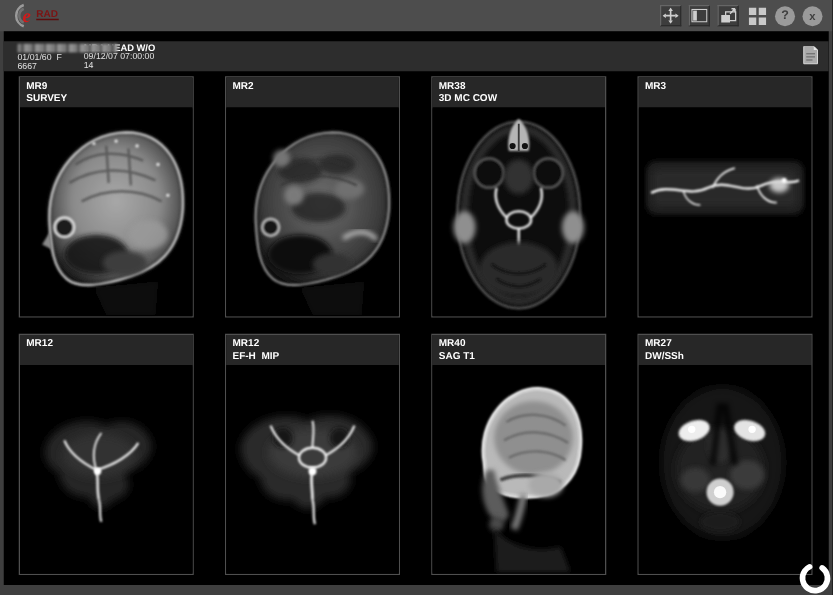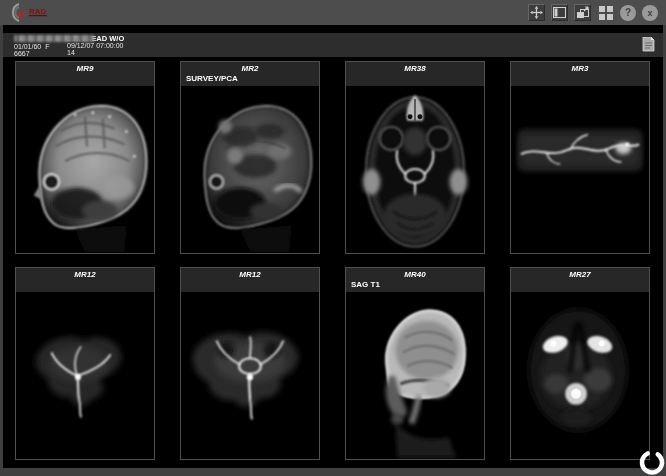--- a/index.html
+++ b/index.html
@@ -70,21 +70,21 @@
     width:140px;height:193px;
     border:1px solid #4f4f4f;
     background:#000;
     cursor:pointer;
   }
   .cell-head{
     height:24px;background:#272727;
     padding:2px 5px 0 5px;
     color:#fff;font-weight:bold;font-size:8px;line-height:10px;
   }
-  .cell-head .row1{display:flex;justify-content:center;font-style:italic;}
+  .cell-head .row1{display:flex;justify-content:flex-start;}
   .series-name{white-space:pre;}
   .cell-img{width:138px;height:167px;background:#000;}
   .cell-img svg{display:block;}
   
   .loader{position:absolute;left:638px;top:449px;width:28px;height:27px;}
   .defs-holder{position:absolute;width:0;height:0;overflow:hidden;}
 </style>
 </head>
 <body>
 
@@ -195,20 +195,21 @@
     </div>
 
     <div class="grid">
 
       <div class="cell">
         <div class="cell-head">
           <div class="row1">
               <span>MR</span>
               <span>9</span>
             </div>
+          <div class="series-name">SURVEY</div>
         </div>
         <div class="cell-img">
           <svg width="138" height="167" viewBox="0 0 140 167">
             <rect width="140" height="167" fill="#000"></rect>
             <path d="M24,92 C22,52 50,20 86,19 C118,19 134,46 132,82 C130,108 118,124 99,132 C78,141 50,148 38,138 C27,129 25,112 24,92 Z" fill="url(#gBrain)" filter="url(#b2)"></path>
             <path d="M24,92 C22,52 50,20 86,19 C118,19 134,46 132,82 C130,108 118,124 99,132 C78,141 50,148 38,138 C27,129 25,112 24,92 Z" fill="none" stroke="#d8d8d8" stroke-width="2" filter="url(#b1)" opacity="0.9"></path>
             <g stroke="#4f4f4f" stroke-width="2" fill="none" filter="url(#b1)" opacity="0.8">
               <path d="M45,45 C60,35 80,33 100,42"></path>
                 <path d="M40,60 C60,48 85,46 110,58"></path>
               <path d="M50,75 C70,64 95,64 115,75"></path>
@@ -231,21 +232,20 @@
           </svg>
         </div>
       </div>
 
       <div class="cell">
         <div class="cell-head">
           <div class="row1">
               <span>MR</span>
               <span>2</span>
             </div>
-          <div class="series-name">SURVEY/PCA</div>
         </div>
         <div class="cell-img">
           <svg width="138" height="167" viewBox="0 0 140 167">
             <rect width="140" height="167" fill="#000"></rect>
             <path d="M24,92 C22,52 50,20 86,19 C118,19 134,46 132,82 C130,108 118,124 99,132 C78,141 50,148 38,138 C27,129 25,112 24,92 Z" fill="url(#gDim)" filter="url(#b2)"></path>
             <path d="M24,92 C22,52 50,20 86,19 C118,19 134,46 132,82 C130,108 118,124 99,132 C78,141 50,148 38,138 C27,129 25,112 24,92 Z" fill="none" stroke="#9f9f9f" stroke-width="1.6" filter="url(#b1)"></path>
             <ellipse cx="60" cy="50" rx="18" ry="10" fill="#242424" filter="url(#b2)" opacity="0.75"></ellipse>
             <ellipse cx="90" cy="45" rx="15" ry="8" fill="#202020" filter="url(#b2)" opacity="0.75"></ellipse>
             <ellipse cx="75" cy="80" rx="22" ry="12" fill="#222" filter="url(#b2)" opacity="0.8"></ellipse>
             <circle cx="55" cy="70" r="8" fill="#7a7a7a" filter="url(#b2)"></circle>
@@ -263,20 +263,21 @@
           </svg>
         </div>
       </div>
 
       <div class="cell">
         <div class="cell-head">
           <div class="row1">
               <span>MR</span>
               <span>38</span>
             </div>
+          <div class="series-name">3D MC COW</div>
         </div>
         <div class="cell-img">
           <svg width="138" height="167" viewBox="0 0 140 167">
             <rect width="140" height="167" fill="#000"></rect>
             <ellipse cx="70" cy="86" rx="50" ry="76" fill="#101010" stroke="#5e5e5e" stroke-width="1.5" filter="url(#b1)"></ellipse>
             <ellipse cx="70" cy="86" rx="44" ry="70" fill="none" stroke="#2f2f2f" stroke-width="6" filter="url(#b2)"></ellipse>
             <path d="M70,8 C63,14 60,26 62,34 L78,34 C80,26 77,14 70,8 Z" fill="#b5b5b5" filter="url(#b1)"></path>
             <line x1="70" y1="12" x2="70" y2="34" stroke="#3a3a3a" stroke-width="1.5"></line>
             <circle cx="65" cy="30" r="2.5" fill="#111"></circle>
               <circle cx="75" cy="30" r="2.5" fill="#111"></circle>
@@ -348,20 +349,21 @@
           </svg>
         </div>
       </div>
 
       <div class="cell">
         <div class="cell-head">
           <div class="row1">
               <span>MR</span>
               <span>12</span>
             </div>
+          <div class="series-name">EF-H  MIP</div>
         </div>
         <div class="cell-img">
           <svg width="138" height="167" viewBox="0 0 140 167">
             <rect width="140" height="167" fill="#000"></rect>
             <path d="M14,58 C24,42 48,36 66,44 C84,34 108,42 116,56 C124,68 114,82 100,86 C104,98 94,108 80,106 C74,118 60,118 54,108 C40,110 28,102 28,90 C16,86 8,70 14,58 Z" fill="#2a2a2a" filter="url(#b3)"></path>
             <ellipse cx="70" cy="70" rx="36" ry="20" fill="#3a3a3a" filter="url(#b3)"></ellipse>
             <circle cx="46" cy="58" r="8" fill="#161616" filter="url(#b2)"></circle>
             <circle cx="92" cy="58" r="8" fill="#161616" filter="url(#b2)"></circle>
             <g stroke="#f2f2f2" fill="none" filter="url(#b1)">
               <path d="M70,108 C70,98 68,92 70,84" stroke-width="2.2"></path>
@@ -404,20 +406,21 @@
           </svg>
         </div>
       </div>
 
       <div class="cell">
         <div class="cell-head">
           <div class="row1">
               <span>MR</span>
               <span>27</span>
             </div>
+          <div class="series-name">DW/SSh</div>
         </div>
         <div class="cell-img">
           <svg width="138" height="167" viewBox="0 0 140 167">
             <rect width="140" height="167" fill="#000"></rect>
             <ellipse cx="68" cy="78" rx="50" ry="62" fill="#121212" filter="url(#b3)"></ellipse>
             <ellipse cx="66" cy="84" rx="36" ry="34" fill="#242424" filter="url(#b3)"></ellipse>
             <ellipse cx="46" cy="92" rx="12" ry="10" fill="#383838" filter="url(#b2)"></ellipse>
             <ellipse cx="88" cy="88" rx="14" ry="12" fill="#3a3a3a" filter="url(#b2)"></ellipse>
             <ellipse cx="66" cy="64" rx="10" ry="14" fill="#2e2e2e" filter="url(#b2)"></ellipse>
             <g stroke="#000" stroke-width="5" filter="url(#b2)" opacity="0.8" fill="none">

